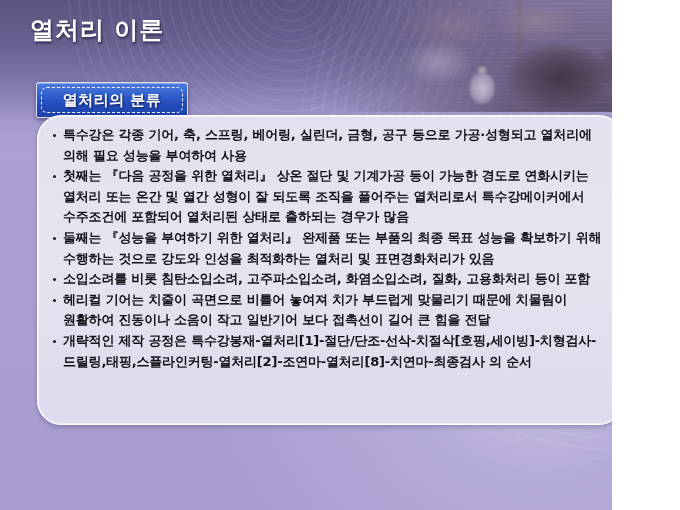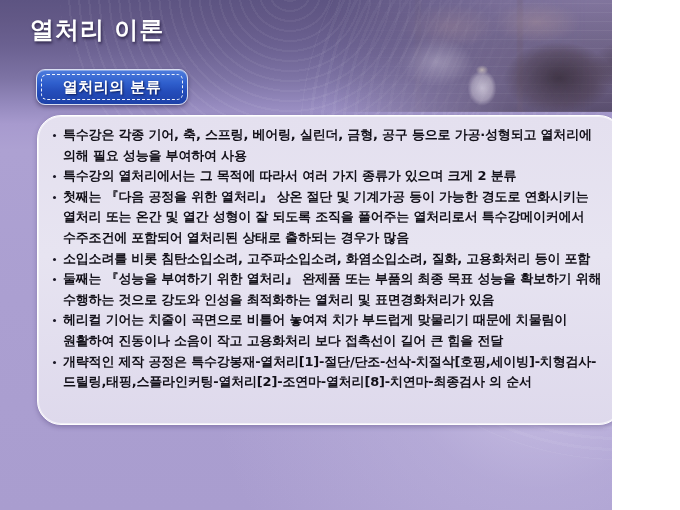--- a/index.html
+++ b/index.html
@@ -127,24 +127,24 @@
     color: #ffffff;
     letter-spacing: 1px;
     text-shadow: 1px 2px 3px rgba(24,16,48,0.75);
     white-space: nowrap;
   }
 
   
   .section-badge {
     position: absolute;
     left: 36px;
-    top: 69px;
+    top: 82px;
     width: 150px;
     height: 34px;
-    border-radius: 9px;
+    border-radius: 2px;
     background: linear-gradient(180deg, #4f7ddd 0%, #2f5fcd 38%, #244dbb 62%, #1d41a8 100%);
     box-shadow: 0 2px 4px rgba(30,20,60,0.45), inset 0 1px 0 rgba(255,255,255,0.35);
     border: 1px solid #d9dff2;
   }
   .section-badge::after {
     content: "";
     position: absolute;
     left: 4px;
     top: 4px;
     right: 4px;
@@ -225,22 +225,21 @@
 
   <div class="slide-title">열처리 이론</div>
 
   <div class="section-badge">
     <div class="section-badge-label">열처리의 분류</div>
   </div>
 
   <div class="content-panel">
     <ul class="bullet-list">
       <li class="bullet-item">특수강은 각종 기어, 축, 스프링, 베어링, 실린더, 금형, 공구 등으로 가공·성형되고 열처리에 의해 필요 성능을 부여하여 사용</li>
-      <li class="bullet-item">특수강의 열처리에서는 그 목적에 따라서 여러 가지 종류가 있으며 크게 2 분류</li>
       <li class="bullet-item">첫째는 『다음 공정을 위한 열처리』 상온 절단 및 기계가공 등이 가능한 경도로 연화시키는 열처리 또는 온간 및 열간 성형이 잘 되도록 조직을 풀어주는 열처리로서 특수강메이커에서 수주조건에 포함되어 열처리된 상태로 출하되는 경우가 많음</li>
+      <li class="bullet-item">둘째는 『성능을 부여하기 위한 열처리』 완제품 또는 부품의 최종 목표 성능을 확보하기 위해 수행하는 것으로 강도와 인성을 최적화하는 열처리 및 표면경화처리가 있음</li>
       <li class="bullet-item">소입소려를 비롯 침탄소입소려, 고주파소입소려, 화염소입소려, 질화, 고용화처리 등이 포함</li>
-      <li class="bullet-item">둘째는 『성능을 부여하기 위한 열처리』 완제품 또는 부품의 최종 목표 성능을 확보하기 위해 수행하는 것으로 강도와 인성을 최적화하는 열처리 및 표면경화처리가 있음</li>
-      <li class="bullet-item">헤리컬 기어는 치줄이 곡면으로 비틀어 놓여져 치가 부드럽게 맞물리기 때문에 치물림이 원활하여 진동이나 소음이 작고 고용화처리 보다 접촉선이 길어 큰 힘을 전달</li>
+      <li class="bullet-item">헤리컬 기어는 치줄이 곡면으로 비틀어 놓여져 치가 부드럽게 맞물리기 때문에 치물림이 원활하여 진동이나 소음이 작고 일반기어 보다 접촉선이 길어 큰 힘을 전달</li>
       <li class="bullet-item">개략적인 제작 공정은 특수강봉재-열처리[1]-절단/단조-선삭-치절삭[호핑,세이빙]-치형검사-드릴링,태핑,스플라인커팅-열처리[2]-조연마-열처리[8]-치연마-최종검사 의 순서</li>
     </ul>
   </div>
 
 </div>
 
 </body></html>

